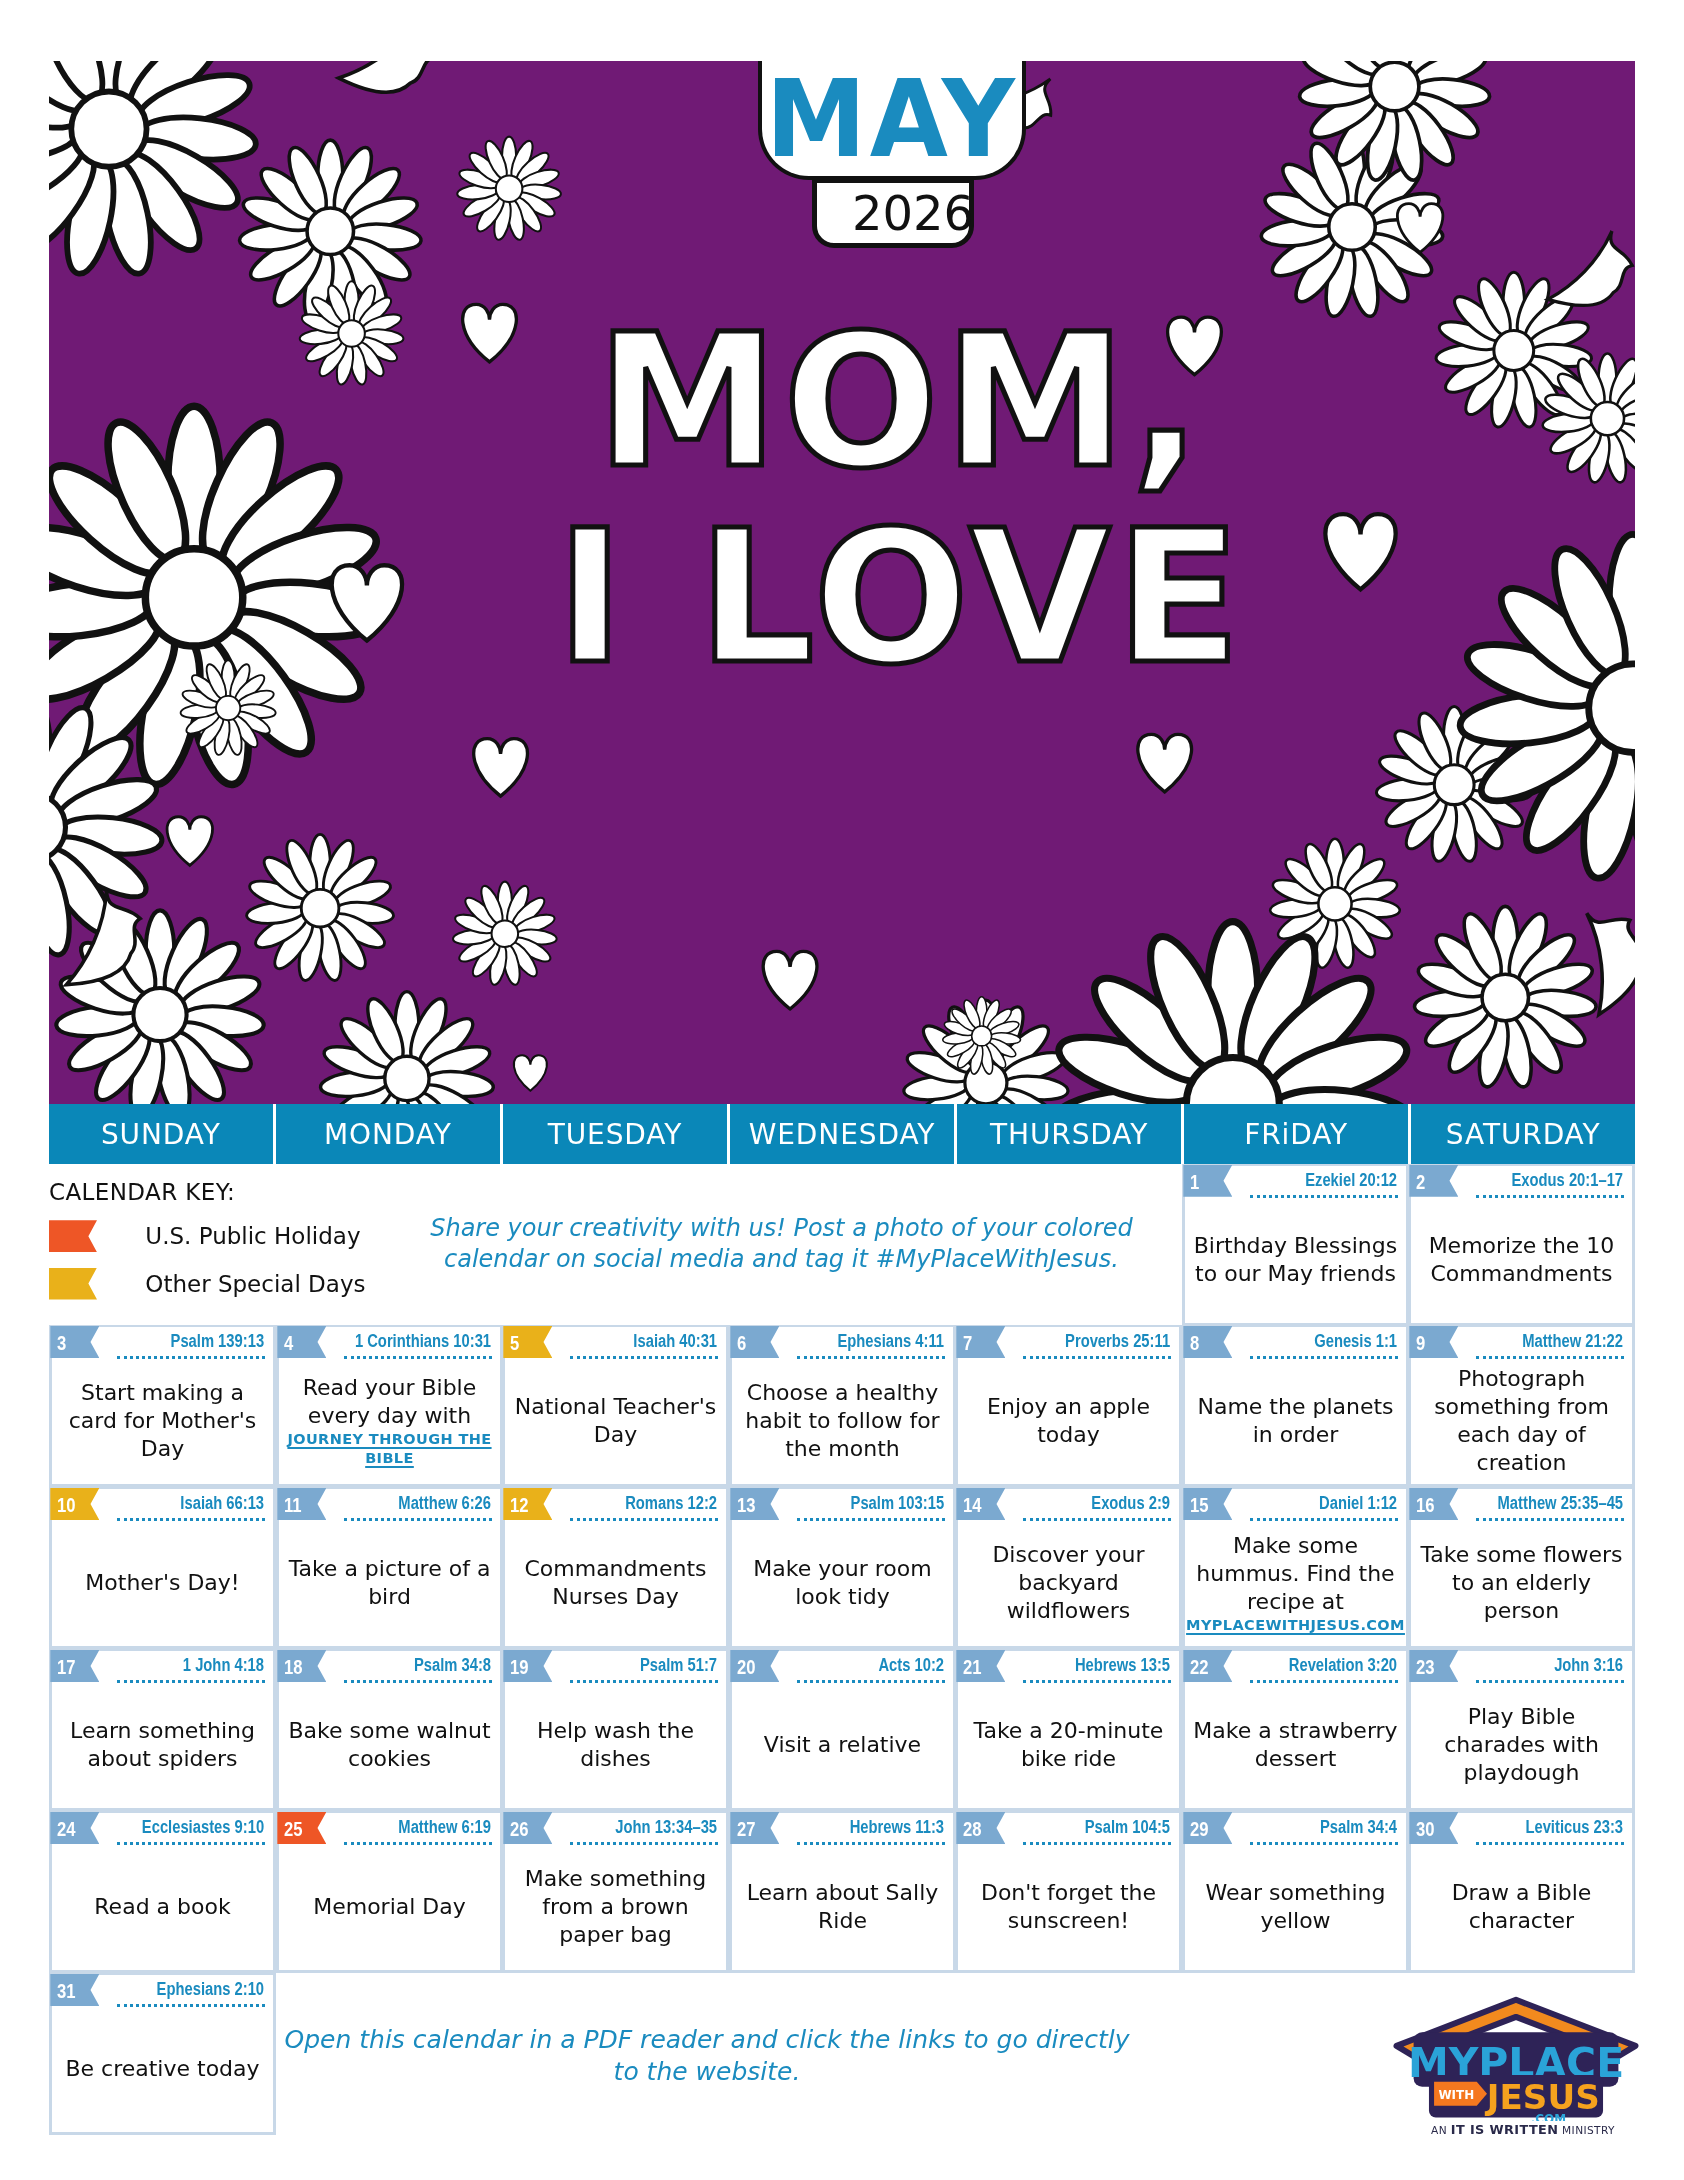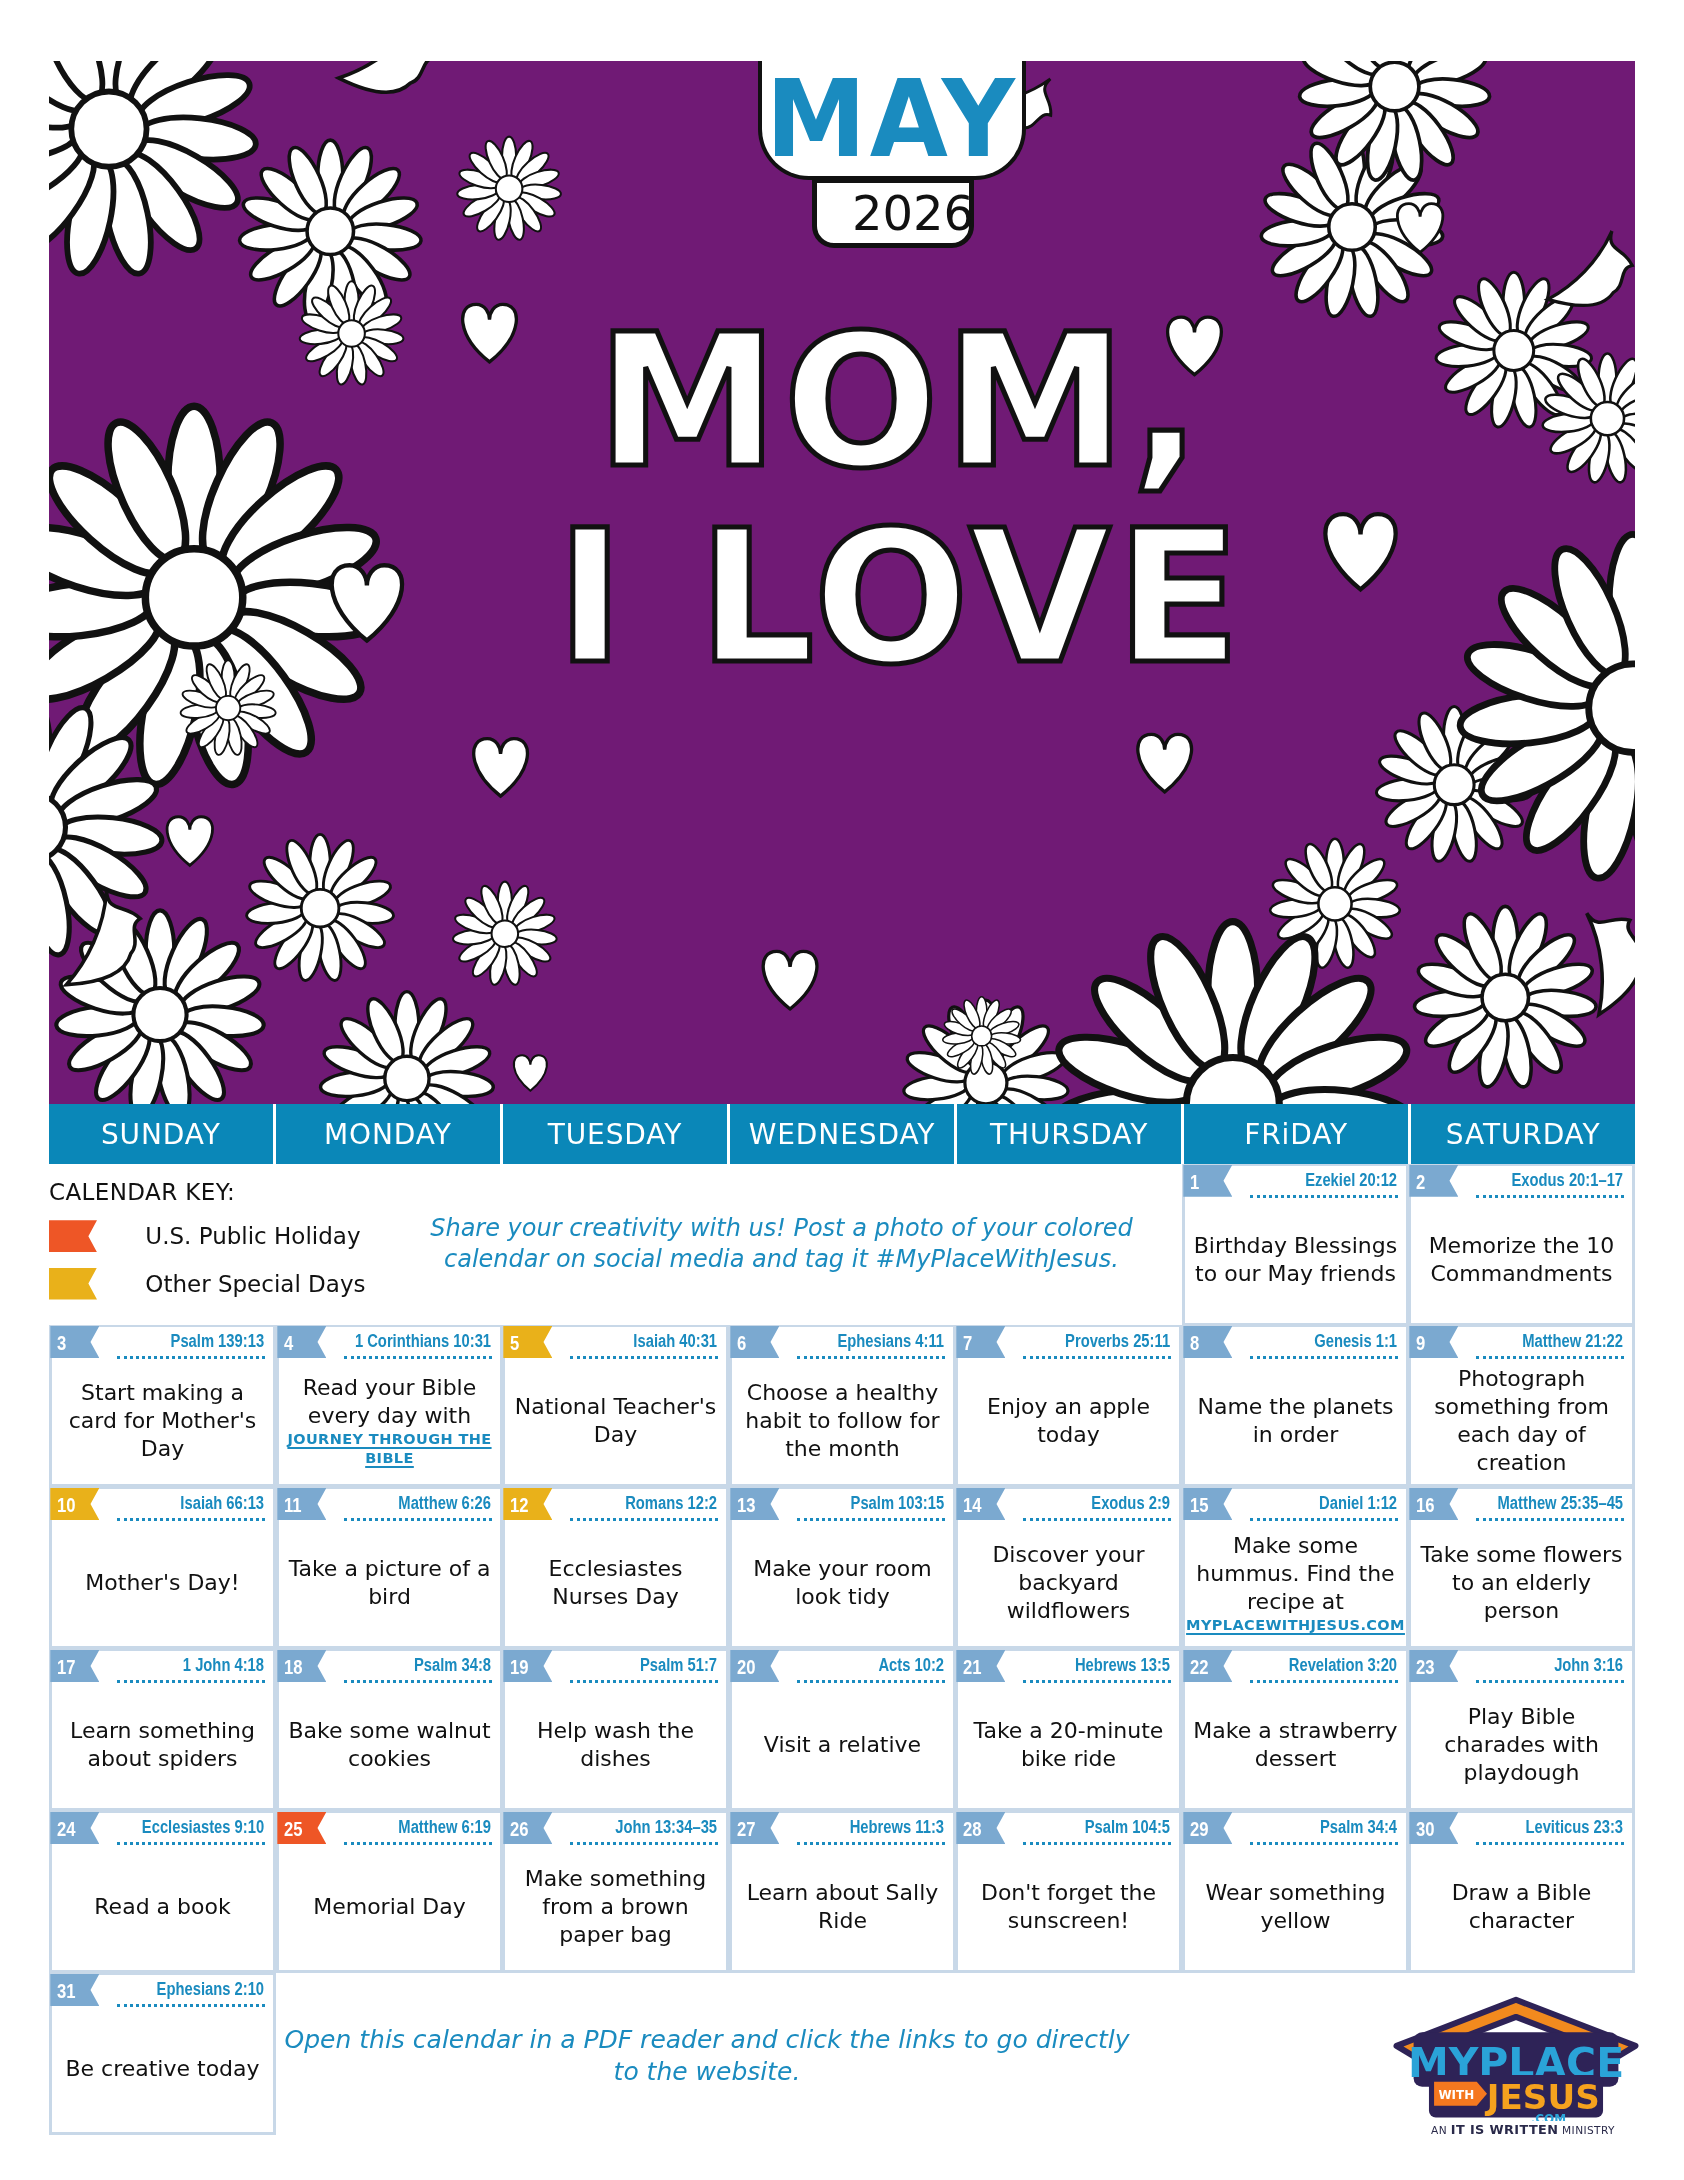--- a/index.html
+++ b/index.html
@@ -274,21 +274,21 @@
         <div class="text">
           <span>Take a picture of a bird</span>
         </div>
       </div>
       <div class="cell" style="left: 453px; top: 320px; height: 162px;">
         <div class="flag special"></div>
         <span class="num">12</span>
         <span class="ref">Romans 12:2</span>
         <div class="dots"></div>
         <div class="text">
-          <span>Ecclesiastes Nurses Day</span>
+          <span>Commandments Nurses Day</span>
         </div>
       </div>
       <div class="cell" style="left: 680px; top: 320px; height: 162px;">
         <div class="flag"></div>
         <span class="num">13</span>
         <span class="ref">Psalm 103:15</span>
         <div class="dots"></div>
         <div class="text">
           <span>Make your room look tidy</span>
         </div>

